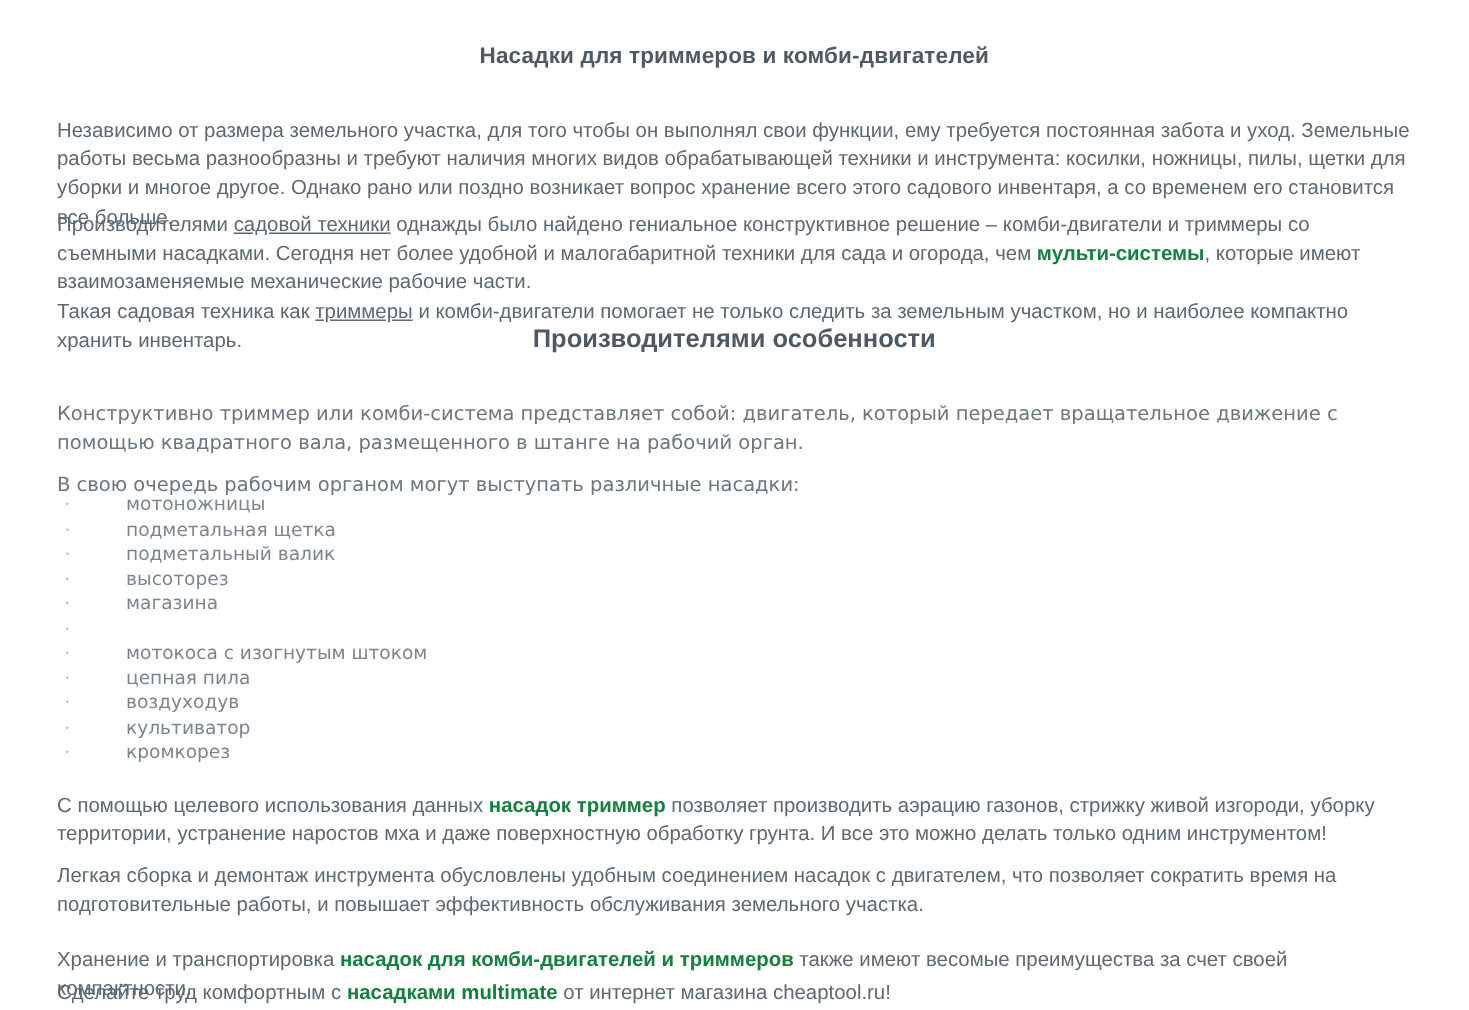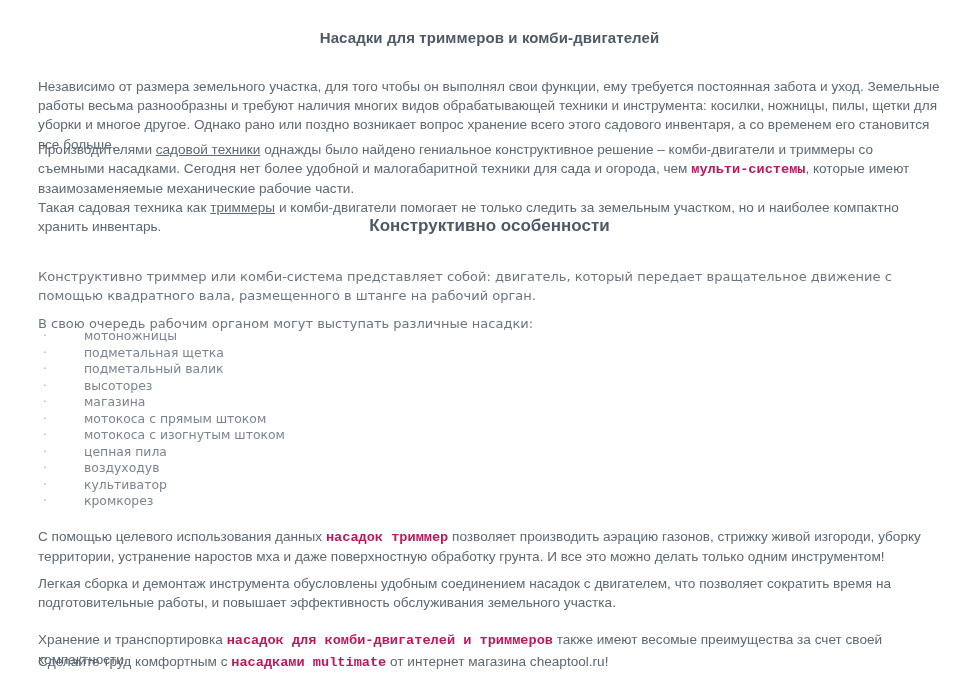--- a/index.html
+++ b/index.html
@@ -50,22 +50,21 @@
     text-align: left;
     font-family: "Liberation Sans Narrow", "Liberation Sans", sans-serif;
   }
   p.para.wide {
     font-family: "DejaVu Sans", sans-serif;
     font-size: 13px;
     color: #6b7680;
   }
   .para b, .para strong {
     font-weight: bold;
-    color: #be185d;
-    font-family: Liberation Mono, monospace;
+    color: #15803d;
   }
   a.inline-link {
     color: #5d6872;
     text-decoration: underline;
     cursor: pointer;
   }
   
   .blk { position: absolute; left: 22px; right: 22px; }
   #title-blk   { top: 12px;  left: 0; right: 0; }
   #p1 { top: 61px; }
@@ -120,39 +119,39 @@
 
   <p class="para blk" id="p2">
     <span>Производителями </span><a class="inline-link">садовой техники</a><span> однажды было найдено гениальное конструктивное решение – комби-двигатели и триммеры со съемными насадками. Сегодня нет более удобной и малогабаритной техники для сада и огорода, чем </span><b>мульти-системы</b><span>, которые имеют взаимозаменяемые механические рабочие части.</span>
   </p>
 
   <p class="para blk" id="p3">
     <span>Такая садовая техника как </span><a class="inline-link">триммеры</a><span> и комби-двигатели помогает не только следить за земельным участком, но и наиболее компактно хранить инвентарь.</span>
   </p>
 
   <div class="blk" id="sub-blk">
-    <h2 class="doc-subtitle">Конструктивно особенности</h2>
+    <h2 class="doc-subtitle">Производителями особенности</h2>
   </div>
 
   <p class="para wide blk" id="p4">
     <span>Конструктивно триммер или комби-система представляет собой: двигатель, который передает вращательное движение с помощью квадратного вала, размещенного в штанге на рабочий орган.</span>
   </p>
 
   <p class="para wide blk" id="p5">
     <span>В свою очередь рабочим органом могут выступать различные насадки:</span>
   </p>
 
   <div class="blk" id="list-blk">
     <ul class="attach-list">
       <li><span class="bullet-marker">·</span><span>мотоножницы</span></li>
       <li><span class="bullet-marker">·</span><span>подметальная щетка</span></li>
       <li><span class="bullet-marker">·</span><span>подметальный валик</span></li>
       <li><span class="bullet-marker">·</span><span>высоторез</span></li>
       <li><span class="bullet-marker">·</span><span>магазина</span></li>
-      <li><span class="bullet-marker">·</span><span>мотокоса с прямым штоком</span></li>
+      <li><span class="bullet-marker">·</span></li>
       <li><span class="bullet-marker">·</span><span>мотокоса с изогнутым штоком</span></li>
       <li><span class="bullet-marker">·</span><span>цепная пила</span></li>
       <li><span class="bullet-marker">·</span><span>воздуходув</span></li>
       <li><span class="bullet-marker">·</span><span>культиватор</span></li>
       <li><span class="bullet-marker">·</span><span>кромкорез</span></li>
     </ul>
   </div>
 
   <p class="para blk" id="p7">
     <span>Легкая сборка и демонтаж инструмента обусловлены удобным соединением насадок с двигателем, что позволяет сократить время на подготовительные работы, и повышает эффективность обслуживания земельного участка.</span>

